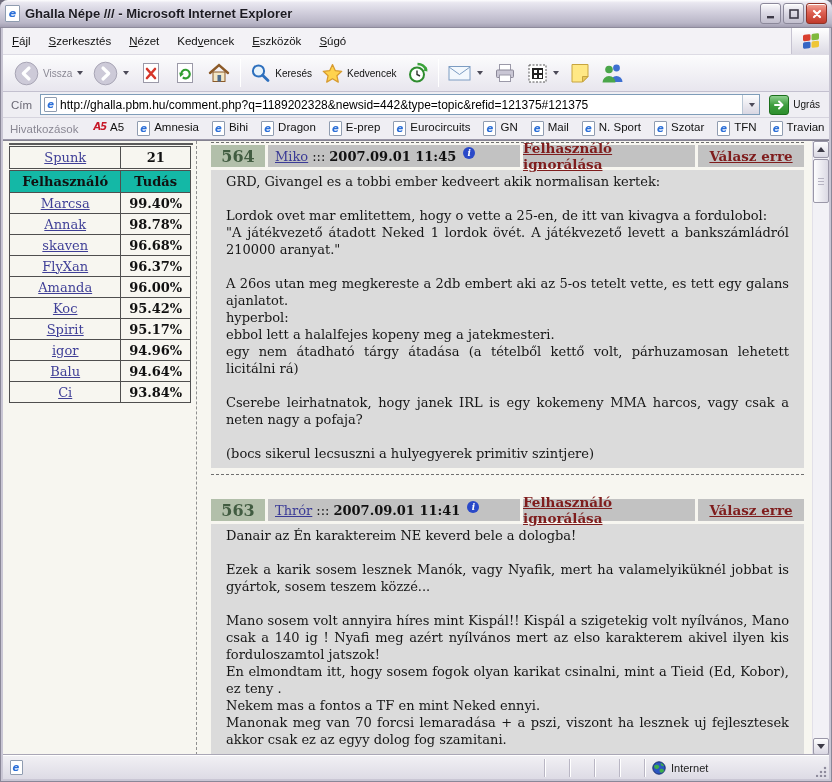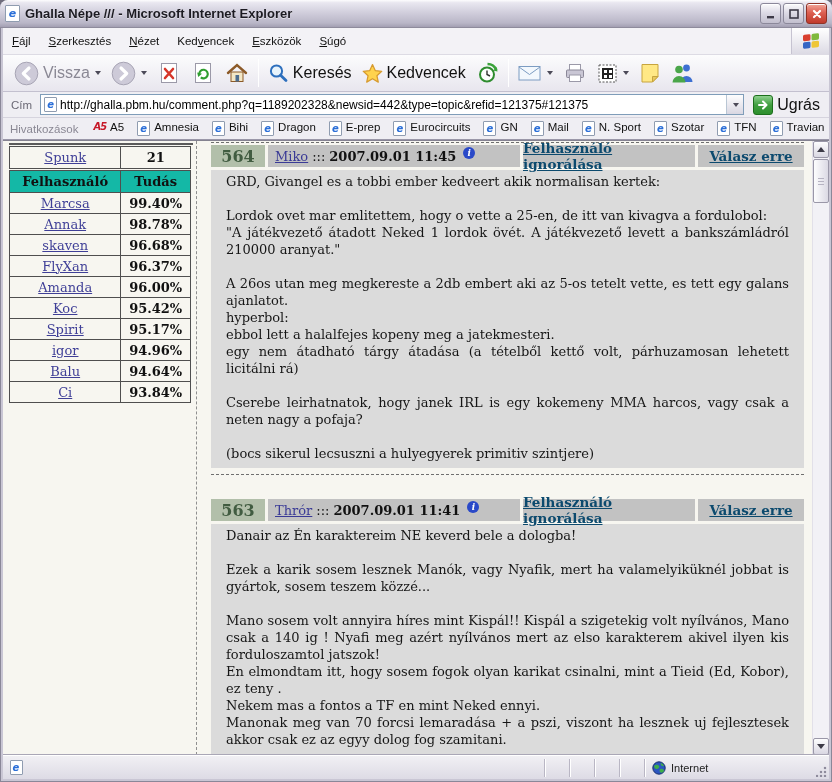--- a/index.html
+++ b/index.html
@@ -30,21 +30,21 @@
   .menu-items{ display:flex; align-items:center; }
   .menu-item{ padding:0 9px; font-size:11.5px; color:#111; line-height:26px; }
   .menu-spacer{ flex:1; }
   .logo-box{ width:38px; background:linear-gradient(#ffffff,#dcdae4); border-left:1px solid #c6c3d1;
     display:flex; align-items:center; justify-content:center; }
 
   
   .toolbar{ height:37px; margin:0 3px; background:linear-gradient(#fcfcfd,#e8e6ee);
     border-bottom:1px solid #c3c0cf; display:flex; align-items:center; padding:0 6px; }
   .tbar-item{ display:flex; align-items:center; gap:4px; padding:0 5px; }
-  .tbar-label{ font-size:16px; color:#111;text-align:right; }
+  .tbar-label{ font-size:10px; color:#111;text-align:right; }
   .tbar-label.dim{ color:#8a8894; }
   .chev{ width:0; height:0; border-left:3.5px solid transparent; border-right:3.5px solid transparent;
     border-top:4px solid #4c4a58; margin-left:1px; }
   .tb-sep{ width:1px; height:28px; background:#c9c6d4; border-right:1px solid #fff; margin:0 4px; }
 
   
   .addressbar{ height:26px; margin:0 3px; background:#efeef3; border-bottom:1px solid #d6d4de;
     display:flex; align-items:center; padding:0 5px; gap:5px; }
   .addr-label{ font-size:11.5px; color:#6a6875; padding:0 3px; }
   .addr-input-wrap{ flex:1; height:21px; background:#fff; border:1px solid #7f9db9; display:flex; align-items:center; padding-left:3px; }
@@ -86,21 +86,21 @@
   .dash.first{ margin-top:1px; margin-bottom:2px; }
   .dash.after{ margin-top:6px; margin-bottom:24px; }
   .post-head{ display:flex; gap:3px; height:22px; margin-bottom:3px; font-family:"DejaVu Serif",serif; }
   .ph-cell{ background:#c2c2c2; display:flex; align-items:center; }
   .ph-num{ width:54px; background:#b2bfaa; justify-content:center; color:#415c41; font-weight:bold; font-size:16px; }
   .ph-main{ flex:1; padding:0 7px; gap:4px; font-size:13px; color:#111; }
   .ph-action{ justify-content:center; }
   .ph-ignore{ width:172px; }
   .ph-reply{ width:106px; }
   .p-link{ color:#3a3a96; text-decoration:underline; cursor:pointer; font-size:13px; }
-  .p-link.bold{ font-weight:bold; font-size:13.5px; color:#0c4a6e;text-decoration:underline; }
+  .p-link.bold{ font-weight:bold; font-size:13.5px; color:#7f1d1d;text-decoration:underline; }
   .ph-date{ font-weight:bold; }
   .info-ico{ width:12px; height:12px; border-radius:50%; background:#2a49c8; color:#fff;
     font:bold italic 9px "DejaVu Serif",serif; display:inline-flex; align-items:center; justify-content:center;
     margin-left:3px; position:relative; top:-3px; }
   .post-body{ background:#dbdbdb; padding:3px 15px 6px; font-family:"DejaVu Serif",serif; font-size:13px;
     line-height:17px; color:#161616; text-align:justify; }
   .b-line{ min-height:17px; }
 
   
   .scrollbar{ width:17px; flex:none; background:#f2f1f6; border-left:1px solid #e2e0e9; display:flex; flex-direction:column; }

